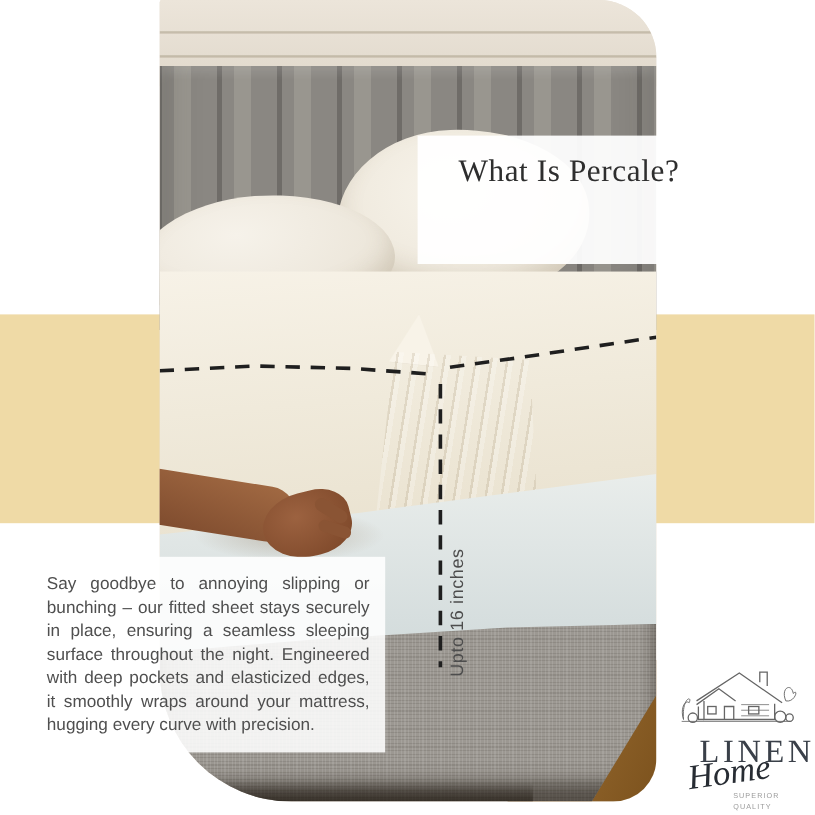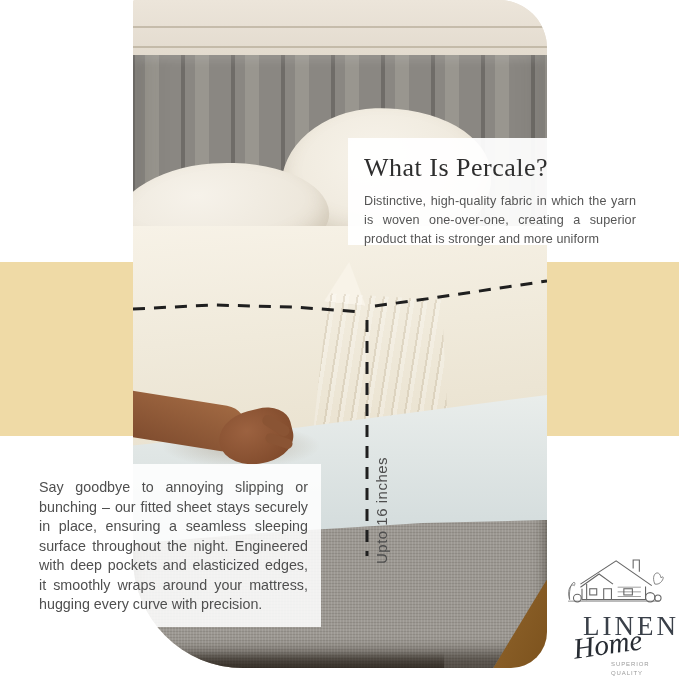--- a/index.html
+++ b/index.html
@@ -54,22 +54,22 @@
       repeating-linear-gradient(0deg,rgba(58,53,46,.14) 0 1px,rgba(0,0,0,0) 1px 3px);
     clip-path:polygon(0 16%,30% 9%,70% 2%,100% 0,100% 40%,87% 100%,0 100%);
     box-shadow:inset 0 -16px 14px rgba(28,20,12,.55);}
   .floor-shadow{left:0;top:652px;width:75%;height:16px;
     background:linear-gradient(180deg,rgba(25,18,10,0),rgba(25,18,10,.5));}
   .dashes{left:0;top:0;width:414px;height:668px;}
   .measure-label{left:240px;top:424px;width:24px;height:140px;
     writing-mode:vertical-rl;transform:rotate(180deg);
     font-size:15px;color:#4d4d4d;letter-spacing:.5px;white-space:nowrap;}
   
-  .percale-card{position:absolute;left:348px;top:138px;width:302px;height:107px;
-    box-sizing:border-box;background:rgba(255,255,255,.94);padding:15px 14px 0 16px;}
+  .percale-card{position:absolute;left:348px;top:113px;width:302px;height:107px;
+    box-sizing:border-box;background:rgba(255,255,255,.94);padding:15px 14px 0 34px;}
   .percale-title{font-family:"Liberation Serif",serif;font-size:26px;color:#2e2e2e;
     letter-spacing:.5px;margin:0 0 9px 0;font-weight:400;}
   .percale-body{font-size:12.6px;line-height:1.5;color:#555;text-align:justify;letter-spacing:.1px;}
   .benefits-card{position:absolute;left:0;top:464px;width:321px;min-height:134px;
     box-sizing:border-box;background:rgba(255,255,255,.87);padding:14px 13px 12px 20px;}
   .benefits-body{font-size:14.3px;line-height:1.37;color:#4f4f4f;text-align:justify;margin-left:19px;}
   
   .logo{position:absolute;left:547px;top:550px;width:132px;text-align:center;}
   .logo-house{display:block;margin:0 auto;}
   .logo-word{position:relative;height:62px;margin-top:1px;}
@@ -111,21 +111,20 @@
       <polyline points="0,309 80,305 160,307 230,312"></polyline>
       <polyline points="242,306 300,298 360,289 414,281"></polyline>
       <line x1="234" y1="320" x2="234" y2="556"></line>
     </svg>
 
     <div class="measure-label">Upto 16 inches</div>
   </div>
 
   <div class="percale-card">
     <div class="percale-title">What Is Percale?</div>
-    <div class="percale-body">Distinctive, high-quality fabric in which the yarn is woven one-over-one, creating a superior product that is stronger and more uniform</div>
   </div>
 
   <div class="benefits-card">
     <div class="benefits-body">Say goodbye to annoying slipping or bunching – our fitted sheet stays securely in place, ensuring a seamless sleeping surface throughout the night. Engineered with deep pockets and elasticized edges, it smoothly wraps around your mattress, hugging every curve with precision.</div>
   </div>
 
   <div class="logo">
     <svg class="logo-house" viewBox="0 0 140 80" width="120" height="62" style="stroke:#666;fill:none;stroke-width:1.4;">
       <path d="M96,24 l0,-11 l8,0 l0,15"></path>
       <path d="M28,44 L74,14 L120,46"></path>

